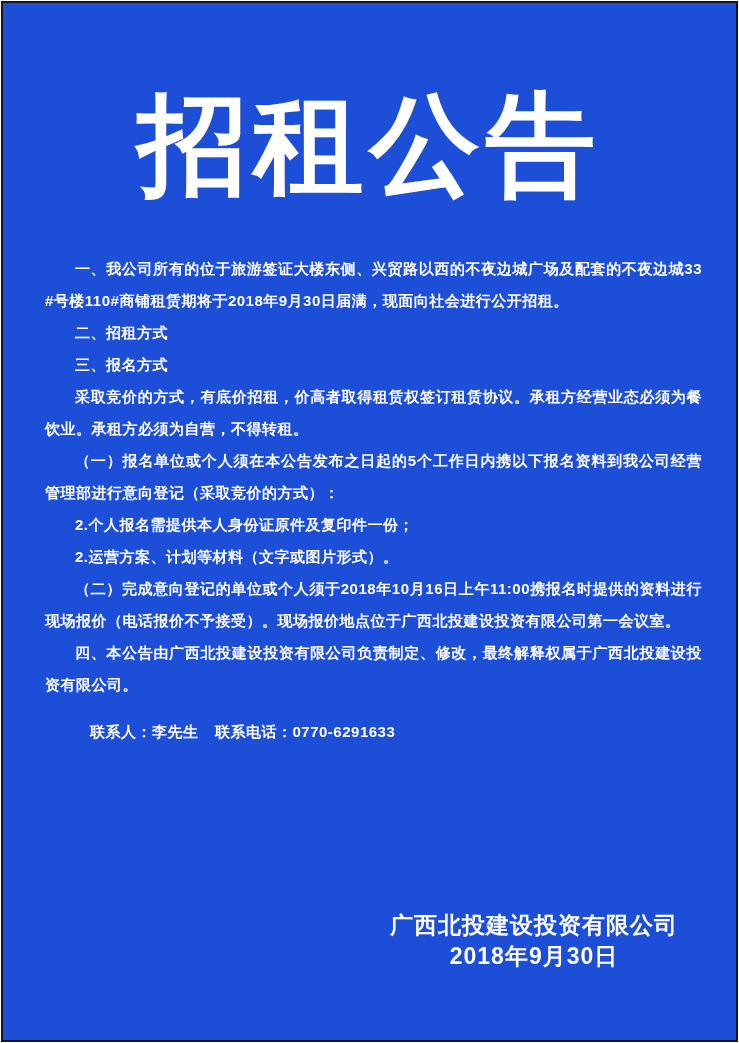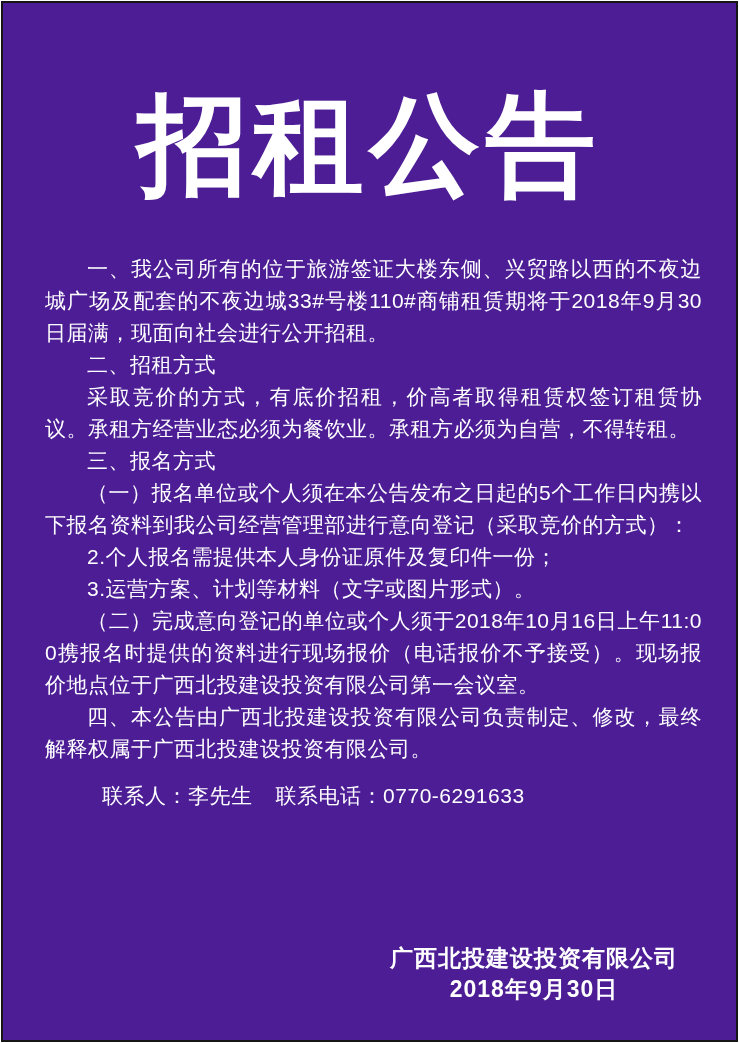--- a/index.html
+++ b/index.html
@@ -12,21 +12,21 @@
     height: 1043px;
     font-family: "Liberation Sans", "DejaVu Sans", sans-serif;
     overflow: hidden;
   }
   .poster {
     position: relative;
     box-sizing: border-box;
     width: 737px;
     height: 1041px;
     margin: 1px;
-    background: #4c1d95;
+    background: #1d4ed8;
     border: 2px solid #161616;
     color: #ffffff;
     overflow: hidden;
   }
   .title {
     position: absolute;
     top: 76px;
     left: 0;
     width: 100%;
     text-align: center;
@@ -35,44 +35,44 @@
     font-size: 110px;
     line-height: 132px;
     letter-spacing: 6px;
     white-space: nowrap;
   }
   .body-text {
     position: absolute;
     top: 250px;
     left: 42px;
     width: 657px;
-    font-size: 21px;
+    font-size: 15px;
     line-height: 32px;
-    font-weight: normal;
+    font-weight: bold;
     letter-spacing: 0.5px;
   }
   .para {
     margin: 0;
     text-indent: 2em;
     text-align: justify;
     text-justify: inter-ideograph;
     word-break: break-all;
   }
   .contact-line {
     margin: 15px;
     text-indent: 2em;
     white-space: nowrap;
   }
   .contact-gap {
     display: inline-block;
     width: 1.1em;
   }
   .signature {
     position: absolute;
-    top: 940px;
+    top: 907px;
     right: 58px;
     text-align: center;
     font-size: 23px;
     line-height: 31px;
     font-weight: bold;
     letter-spacing: 1px;
     white-space: nowrap;
   }
   .signature .company { display: block; }
   .signature .date { display: block; }
@@ -80,25 +80,25 @@
 </head>
 <body>
 
 <div class="poster">
 
   <div class="title">招租公告</div>
 
   <div class="body-text">
     <p class="para">一、我公司所有的位于旅游签证大楼东侧、兴贸路以西的不夜边城广场及配套的不夜边城33#号楼110#商铺租赁期将于2018年9月30日届满，现面向社会进行公开招租。</p>
     <p class="para">二、招租方式</p>
+    <p class="para">三、报名方式</p>
     <p class="para">采取竞价的方式，有底价招租，价高者取得租赁权签订租赁协议。承租方经营业态必须为餐饮业。承租方必须为自营，不得转租。</p>
-    <p class="para">三、报名方式</p>
     <p class="para">（一）报名单位或个人须在本公告发布之日起的5个工作日内携以下报名资料到我公司经营管理部进行意向登记（采取竞价的方式）：</p>
     <p class="para">2.个人报名需提供本人身份证原件及复印件一份；</p>
-    <p class="para">3.运营方案、计划等材料（文字或图片形式）。</p>
+    <p class="para">2.运营方案、计划等材料（文字或图片形式）。</p>
     <p class="para">（二）完成意向登记的单位或个人须于2018年10月16日上午11:00携报名时提供的资料进行现场报价（电话报价不予接受）。现场报价地点位于广西北投建设投资有限公司第一会议室。</p>
     <p class="para">四、本公告由广西北投建设投资有限公司负责制定、修改，最终解释权属于广西北投建设投资有限公司。</p>
 
     <p class="contact-line">
       <span>联系人：</span><span>李先生</span><span class="contact-gap"></span><span>联系电话：</span><span>0770-6291633</span>
     </p>
   </div>
 
   <div class="signature">
     <span class="company">广西北投建设投资有限公司</span>

